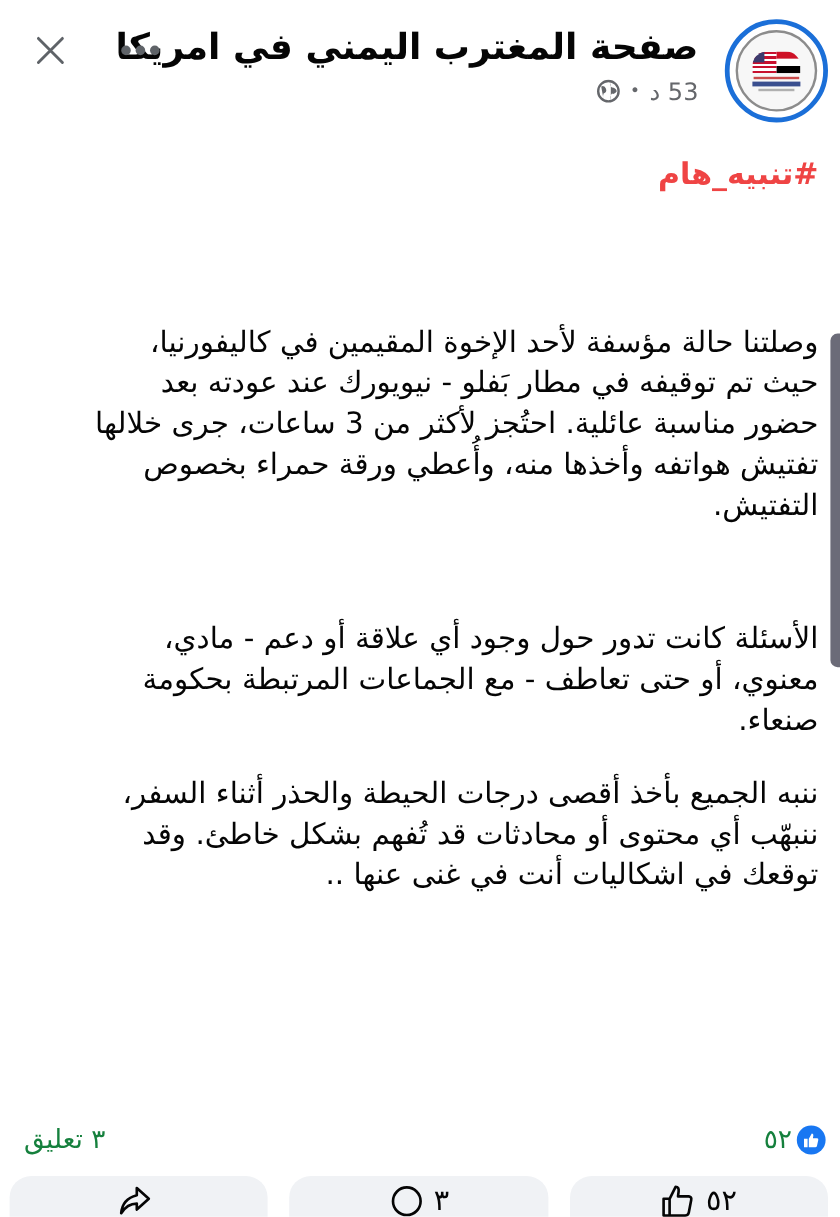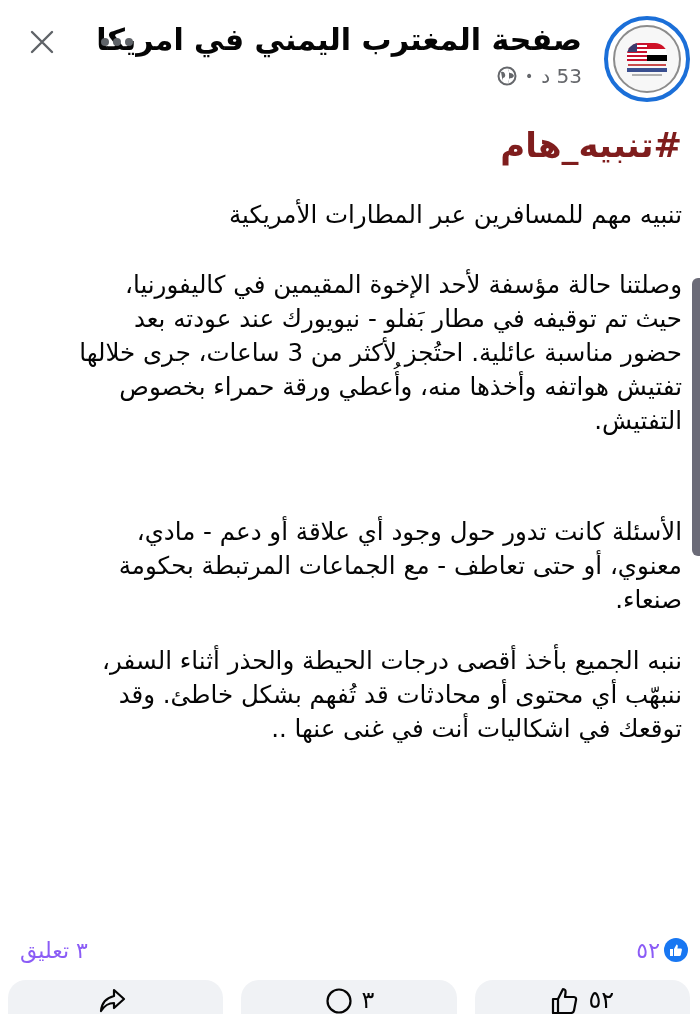--- a/index.html
+++ b/index.html
@@ -141,23 +141,23 @@
       right: 18px;
       left: 18px;
       top: 120px;
       direction: rtl;
       text-align: right;
       font-size: 24.5px;
       line-height: 34px;
       color: #050505;
     }
     .hashtag {
-      color: #7f1d1d;
+      color: #ef4444;
       font-weight: bold;
-      font-size: 34px;
+      font-size: 25px;
       line-height: 50px;
       display: block;
       cursor: pointer;
     }
     .para {
       display: block;
       white-space: pre-line;
     }
     .p-title { position: absolute; top: 78px; right: 0; left: 0; }
     .p1 { position: absolute; top: 148px; right: 0; left: 0; }
@@ -180,21 +180,21 @@
     
     .stats {
       position: absolute;
       left: 20px;
       right: 12px;
       top: 930px;
       height: 40px;
       display: flex;
       justify-content: space-between;
       align-items: center;
-      color: #8b5cf6;
+      color: #15803d;
       font-size: 22px;
     }
     .reactions {
       display: flex;
       align-items: center;
       gap: 4px;
       direction: ltr;
     }
     .like-badge {
       width: 24px;
@@ -281,21 +281,20 @@
           <circle cx="5" cy="5" r="4" fill="#5f6368"></circle>
           <circle cx="17" cy="5" r="4" fill="#5f6368"></circle>
           <circle cx="29" cy="5" r="4" fill="#5f6368"></circle>
         </svg>
       </span>
     </div>
   </div>
 
   <div class="content">
     <span class="hashtag">#تنبيه_هام</span>
-    <span class="para p-title">تنبيه مهم للمسافرين عبر المطارات الأمريكية</span>
     <span class="para p1">وصلتنا حالة مؤسفة لأحد الإخوة المقيمين في كاليفورنيا،
 حيث تم توقيفه في مطار بَفلو - نيويورك عند عودته بعد
 حضور مناسبة عائلية. احتُجز لأكثر من 3 ساعات، جرى خلالها
 تفتيش هواتفه وأخذها منه، وأُعطي ورقة حمراء بخصوص
 التفتيش.</span>
     <span class="para p2">الأسئلة كانت تدور حول وجود أي علاقة أو دعم - مادي،
 معنوي، أو حتى تعاطف - مع الجماعات المرتبطة بحكومة
 صنعاء.</span>
     <span class="para p3">ننبه الجميع بأخذ أقصى درجات الحيطة والحذر أثناء السفر،
 ننبهّب أي محتوى أو محادثات قد تُفهم بشكل خاطئ. وقد

